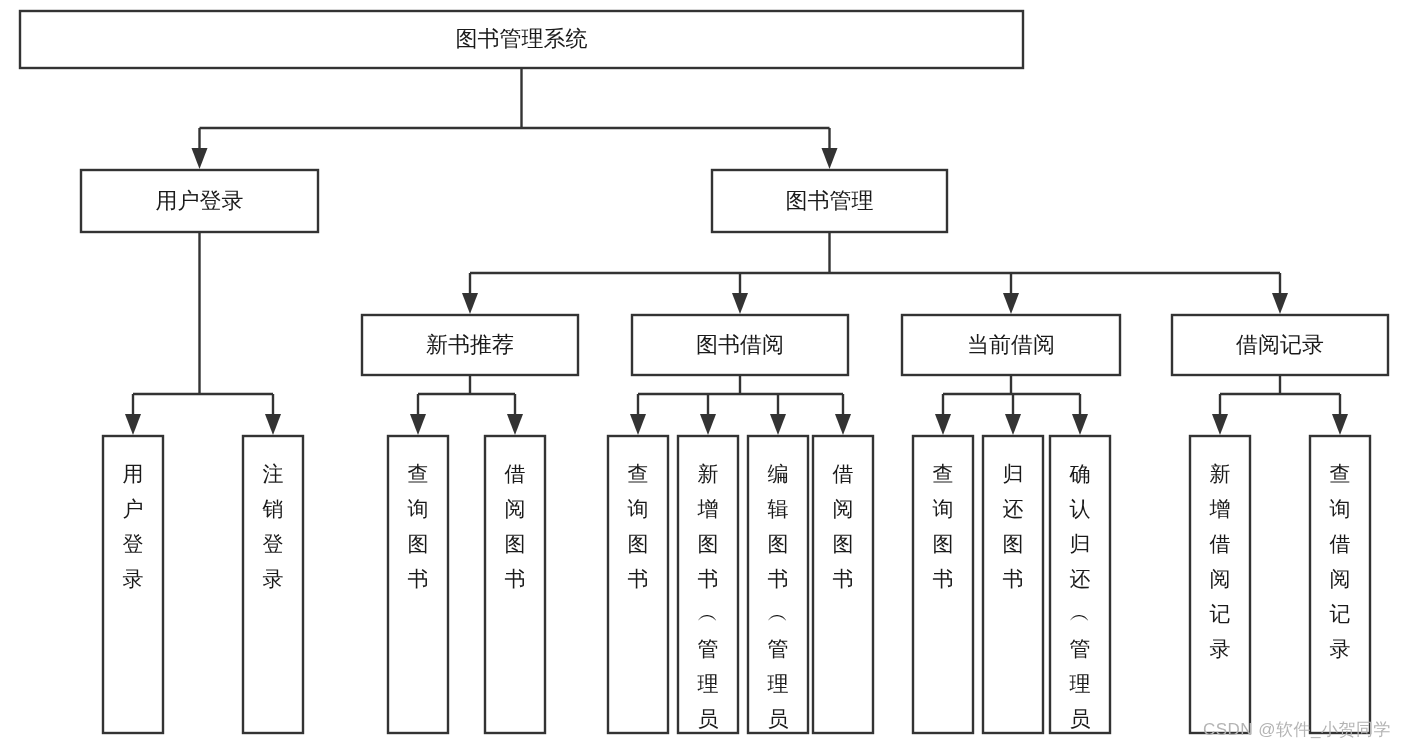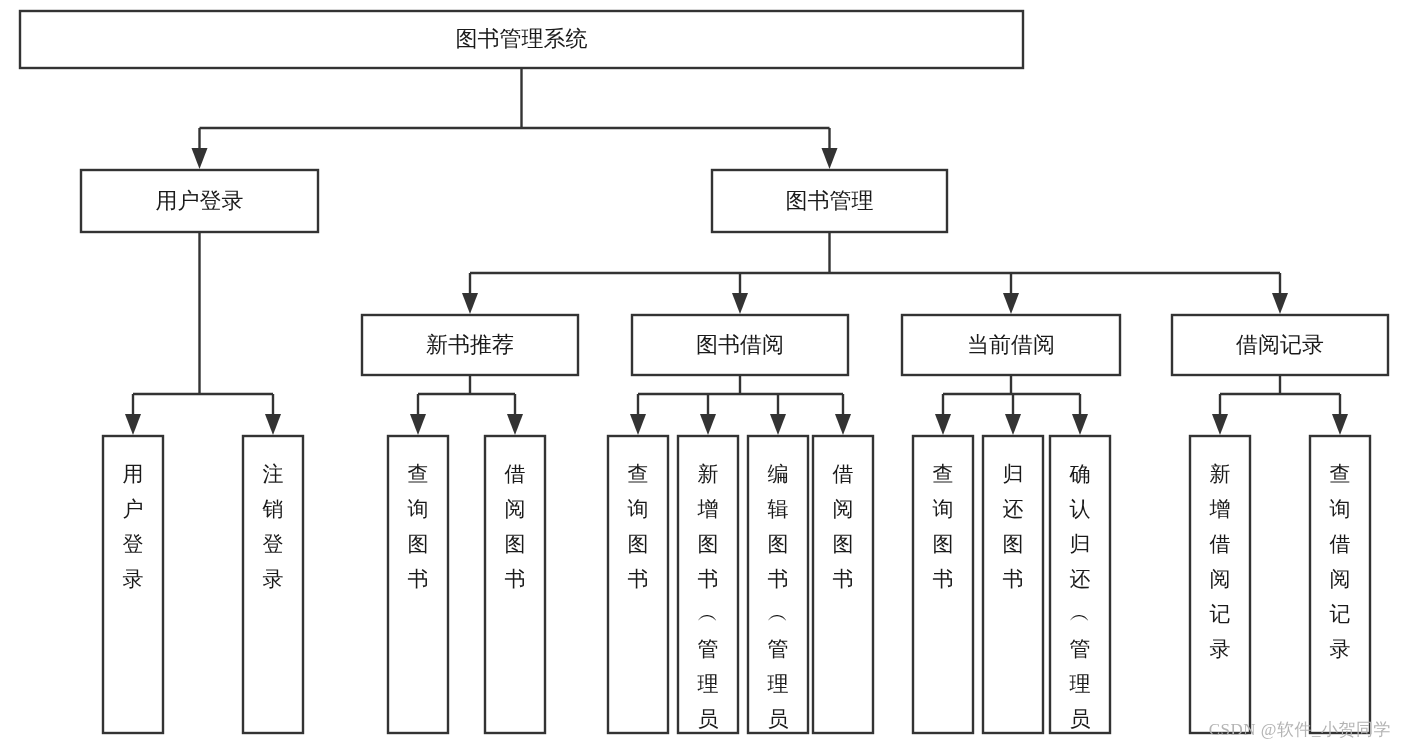--- a/index.html
+++ b/index.html
@@ -52,21 +52,21 @@
   .node-label-v {
     font-family: "Liberation Sans", "DejaVu Sans", sans-serif;
     font-size: 21px;
     fill: #1a1a1a;
     text-anchor: middle;
   }
   .watermark {
     position: absolute;
     right: 14px;
     bottom: 6px;
-    font-family: Liberation Serif, serif;
+    font-family: Liberation Sans, sans-serif;
     font-size: 17px;
     color: #b4b4b4;
     letter-spacing: 0.5px;
     white-space: nowrap;
     user-select: none;
   }
 </style>
 </head>
 <body>
 

